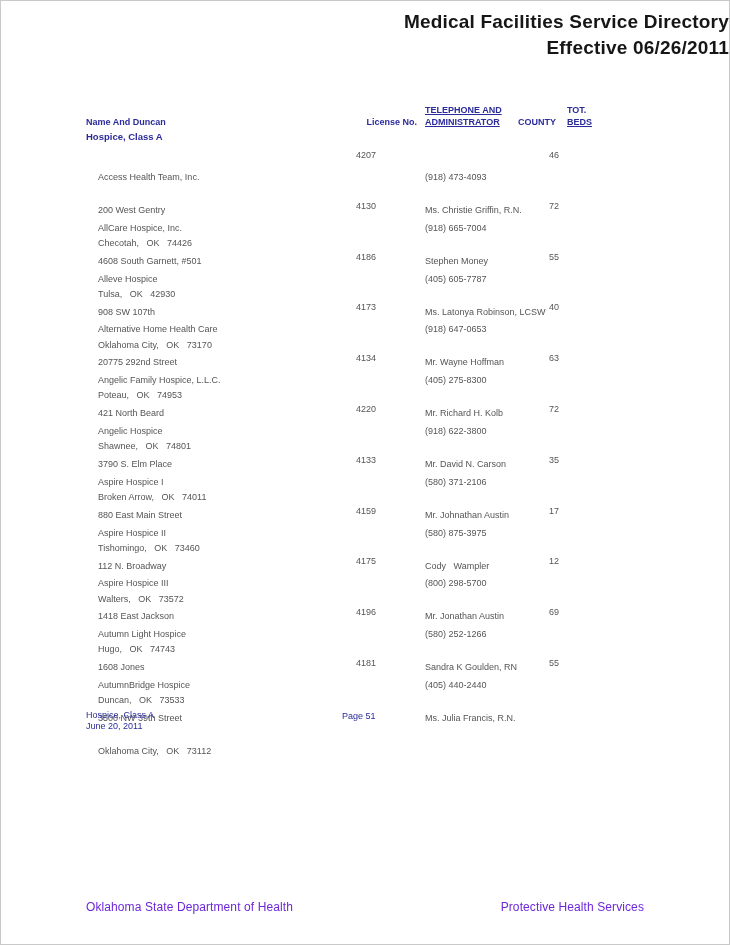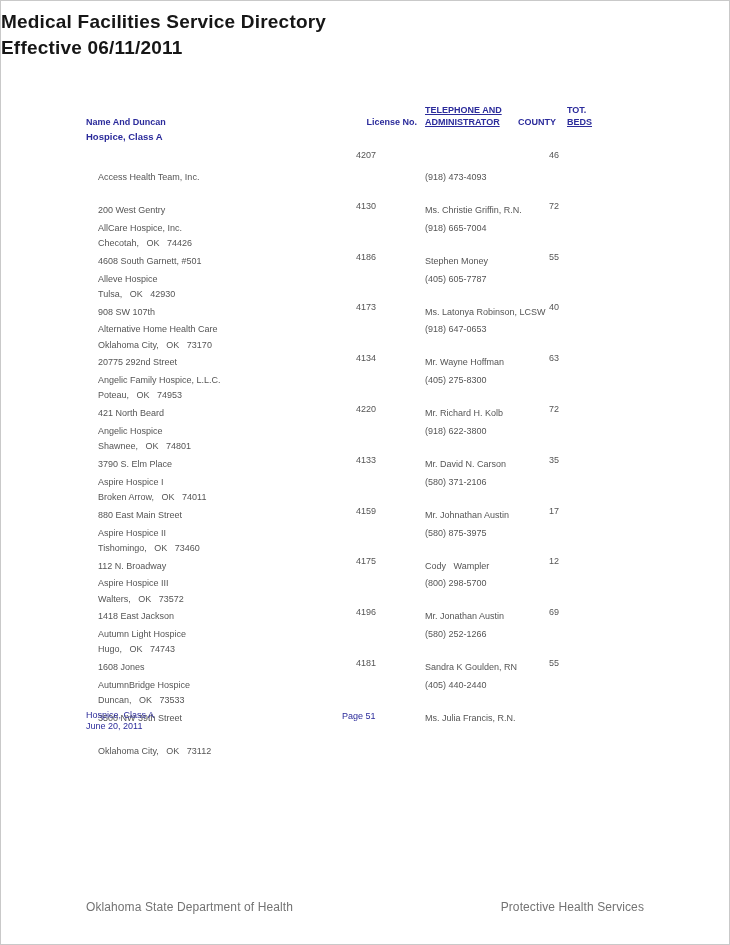--- a/index.html
+++ b/index.html
@@ -18,21 +18,21 @@
     background: #ffffff;
     border: 1px solid #c9c9c9;
     overflow: hidden;
   }
 
   .title-block {
     position: absolute;
     top: 8px;
     left: 0;
     width: 100%;
-    text-align: left;
+    text-align: right;
     font-size: 19px;
     font-weight: bold;
     line-height: 26px;
     color: var(--title-text);
     letter-spacing: 0.2px;
   }
 
   
   .thead {
     position: absolute;
@@ -102,32 +102,32 @@
 
   
   .bottom-bar {
     position: absolute;
     left: 85px;
     right: 85px;
     top: 899px;
     display: flex;
     justify-content: space-between;
     font-size: 12px;
-    color: #737373;
+    color: #6d28d9;
     letter-spacing: 0.1px;
   }
 </style>
 </head>
 <body>
 
 <div class="page">
 
   <div class="title-block">
     <div>Medical Facilities Service Directory</div>
-    <div>Effective 06/11/2011</div>
+    <div>Effective 06/26/2011</div>
   </div>
 
   <div class="thead">
     <div class="th th-name ul">Name And Duncan</div>
     <div class="th th-license ul">License No.</div>
     <div class="th th-phone">
       <div class="ul">TELEPHONE AND</div>
       <div class="ul">ADMINISTRATOR</div>
     </div>
     <div class="th th-county ul">COUNTY</div>

